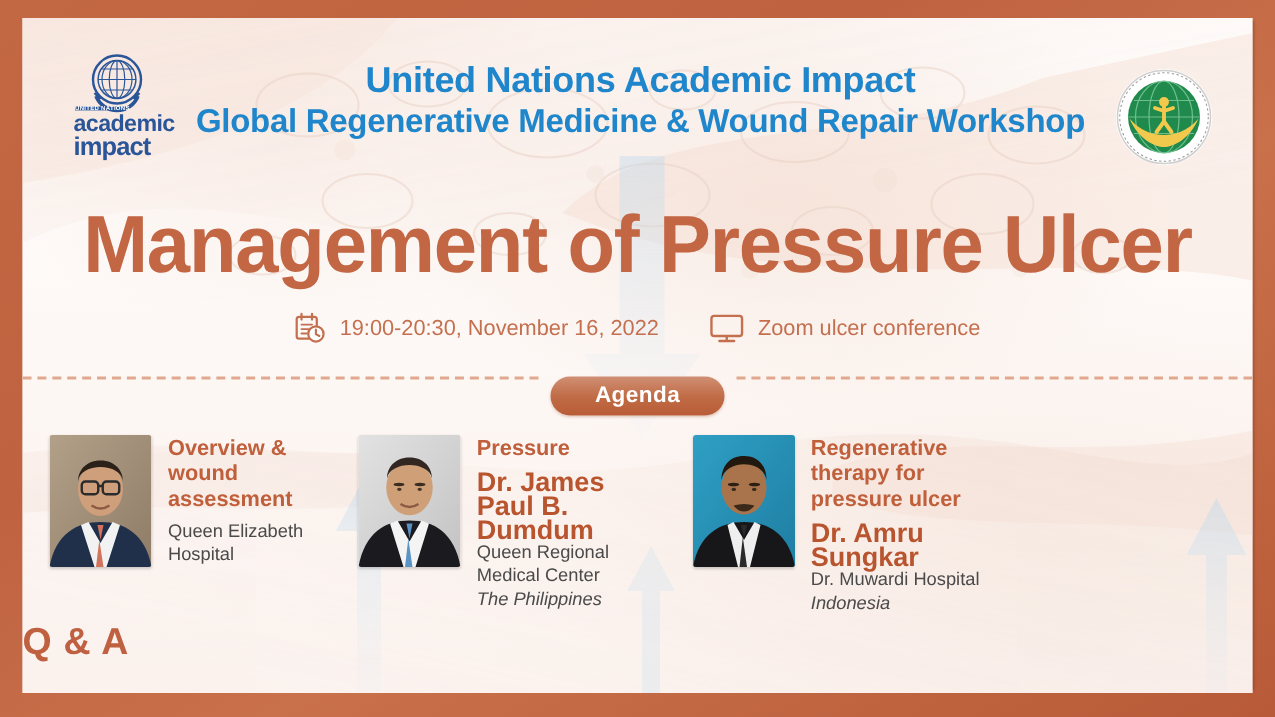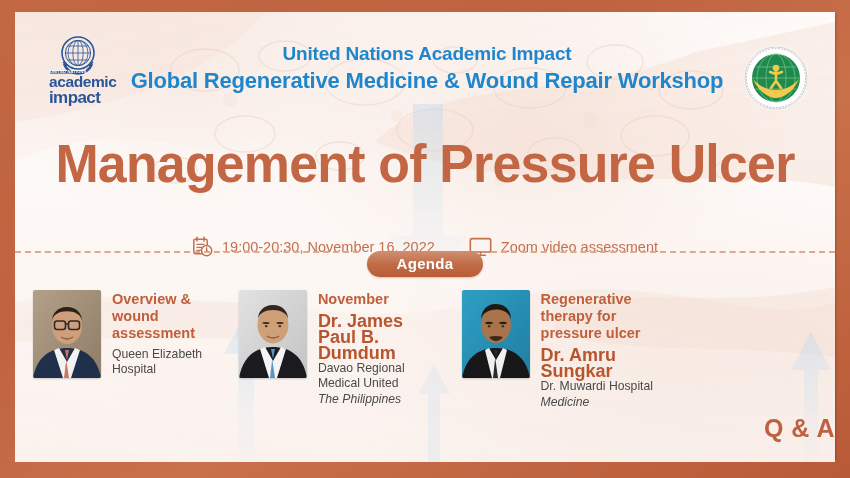--- a/index.html
+++ b/index.html
@@ -65,21 +65,21 @@
   #header-text {
     position: absolute; left: 108px; top: 28px; width: 608px;
     text-align: center;
   }
   #title-line1, #title-line2 {
     color: #1f86cc;
     font-weight: bold;
     letter-spacing: -0.2px;
     white-space: nowrap;
   }
-  #title-line1 { font-size: 19px; line-height: 27px; }
+  #title-line1 { font-size: 24px; line-height: 27px; }
   #title-line2 { font-size: 22px; line-height: 28px; }
   #logo-society { position: absolute; left: 728px; top: 33px; width: 66px; height: 66px; }
 
   
   #main-title {
     position: absolute; left: 0; top: 120px; width: 820px;
     text-align: center;
     font-size: 54px;
     line-height: 62px;
     font-weight: bold;
@@ -88,21 +88,20 @@
     font-family: "Liberation Sans", sans-serif;
     transform: scaleX(0.96);
   }
 
   
   #meta-row {
     position: absolute; left: 0; top: 196px; width: 820px;
     display: flex; justify-content: center; align-items: center; gap: 34px;
     color: #c4704f;
     font-size: 14.5px;
-    margin-top: 28px;
   }
   .meta-item { display: flex; align-items: center; gap: 9px; white-space: nowrap; }
   .meta-icon { display: block; }
 
   
   #agenda-row {
     position: absolute; left: 0; top: 239px; width: 820px; height: 26px;
     display: flex; align-items: flex-start;
   }
   .dash-line {
@@ -162,21 +161,21 @@
   .sp-country {
     color: #4a4a4a;
     font-size: 12.2px;
     font-style: italic;
     line-height: 16px;
   }
 
   
   #qa {
     position: absolute; left: 0; top: 402px; width: 820px;
-    text-align: right;
+    text-align: left;
     color: #bf6140;
     font-size: 25px;
     font-weight: bold;
     letter-spacing: .5px;
   }
 </style>
 </head>
 <body>
 
 <div id="poster">
@@ -326,21 +325,21 @@
           <path d="M14.6,11.7 L14.6,14.7 L16.9,16" fill="none" stroke="#c4704f" stroke-width="1.4" stroke-linecap="round"></path>
         </svg>
         <span>19:00-20:30, November 16, 2022</span>
       </div>
       <div class="meta-item">
         <svg class="meta-icon" width="23" height="20" viewBox="0 0 23 20">
           <rect x="1.3" y="1.6" width="20.4" height="13.4" rx="1.8" fill="none" stroke="#c4704f" stroke-width="1.6"></rect>
           <line x1="11.5" y1="15" x2="11.5" y2="17.6" stroke="#c4704f" stroke-width="1.6"></line>
           <line x1="6.6" y1="18.3" x2="16.4" y2="18.3" stroke="#c4704f" stroke-width="1.6" stroke-linecap="round"></line>
         </svg>
-        <span>Zoom video assessment</span>
+        <span>Zoom ulcer conference</span>
       </div>
     </div>
 
     <div id="agenda-row">
       <div class="dash-line"></div>
       <div id="agenda-pill">Agenda</div>
       <div class="dash-line"></div>
     </div>
 
     <div id="speakers">
@@ -396,23 +395,23 @@
               <ellipse cx="41" cy="33" rx="3.6" ry="1.1"></ellipse>
             </g>
             <g fill="#4a372b">
               <ellipse cx="27.2" cy="36.2" rx="1.5" ry="1.1"></ellipse>
               <ellipse cx="40.8" cy="36.2" rx="1.5" ry="1.1"></ellipse>
             </g>
             <path d="M28,46 Q34,50 40,46" stroke="#8a5a43" stroke-width="1.5" fill="none"></path>
           </svg>
         </div>
         <div class="speaker-info">
-          <div class="topic">November</div>
+          <div class="topic">Pressure</div>
           <div class="sp-name">Dr. James Paul B. Dumdum</div>
-          <div class="sp-org">Davao Regional Medical United</div>
+          <div class="sp-org">Queen Regional Medical Center</div>
           <div class="sp-country">The Philippines</div>
         </div>
       </div>
 
       <div class="speaker" id="sp-2">
         <div class="photo">
           <svg width="68" height="88" viewBox="0 0 68 88">
             <defs>
               <linearGradient id="bg3" x1="0" y1="0" x2="1" y2="1">
                 <stop offset="0%" stop-color="#2f9fc4"></stop>
@@ -434,21 +433,21 @@
               <ellipse cx="27.2" cy="36.3" rx="1.5" ry="1.1"></ellipse>
               <ellipse cx="40.8" cy="36.3" rx="1.5" ry="1.1"></ellipse>
             </g>
             <path d="M27,47 Q34,45 41,47 Q38,51 34,51 Q30,51 27,47 Z" fill="#3b2a1a"></path>
           </svg>
         </div>
         <div class="speaker-info">
           <div class="topic">Regenerative therapy for pressure ulcer</div>
           <div class="sp-name">Dr. Amru Sungkar</div>
           <div class="sp-org">Dr. Muwardi Hospital</div>
-          <div class="sp-country">Medicine</div>
+          <div class="sp-country">Indonesia</div>
         </div>
       </div>
     </div>
 
     <div id="qa">Q &amp; A</div>
 
   </div>
 </div>
 
 </body></html>

